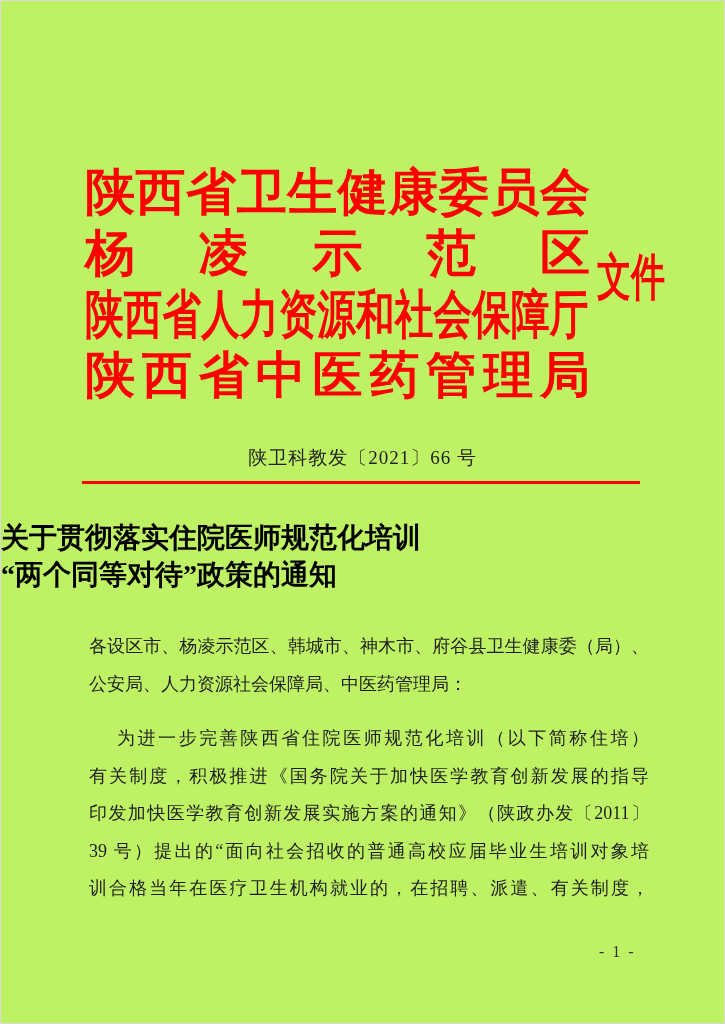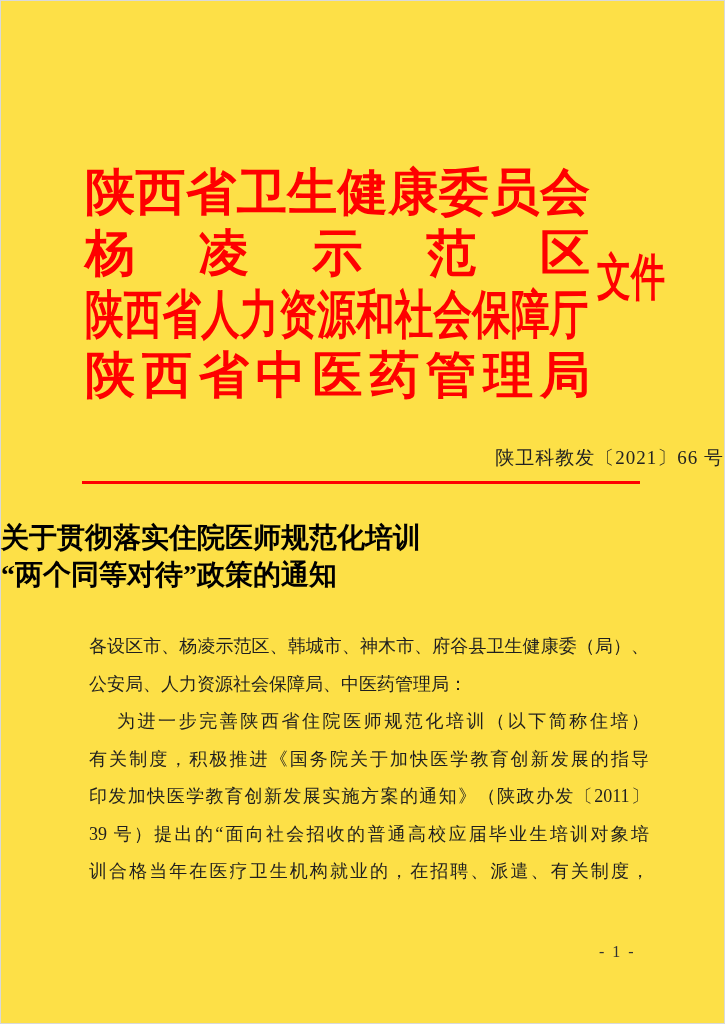--- a/index.html
+++ b/index.html
@@ -4,21 +4,21 @@
 <style>
   html, body {
     margin: 0;
     padding: 0;
     background: #ffffff;
   }
   .page {
     position: relative;
     width: 725px;
     height: 1024px;
-    background: #fde047;
+    background: #bef264;
     border: 1px solid #d9d9d9;
     box-sizing: border-box;
     overflow: hidden;
     font-family: "Liberation Serif", "DejaVu Serif", serif;
   }
 
   
   .agencies {
     position: absolute;
     left: 84px;
@@ -63,21 +63,21 @@
     transform-origin: 0 0;
     white-space: nowrap;
   }
 
   
   .doc-number {
     position: absolute;
     left: 0;
     top: 446px;
     width: 100%;
-    text-align: right;
+    text-align: center;
     font-size: 19px;
     line-height: 22px;
     color: #222222;
     letter-spacing: 1px;
   }
   .red-rule {
     position: absolute;
     left: 81px;
     top: 480px;
     width: 558px;
@@ -115,20 +115,21 @@
     text-align-last: justify;
     white-space: nowrap;
     overflow: visible;
   }
   .body-line.flush-left {
     text-align: left;
     text-align-last: left;
   }
   .body-line.indent {
     padding-left: 28px;
+    margin-top: 17px;
   }
 
   
   .page-num {
     position: absolute;
     left: 598px;
     top: 941px;
     font-size: 16px;
     line-height: 20px;
     color: #333333;

